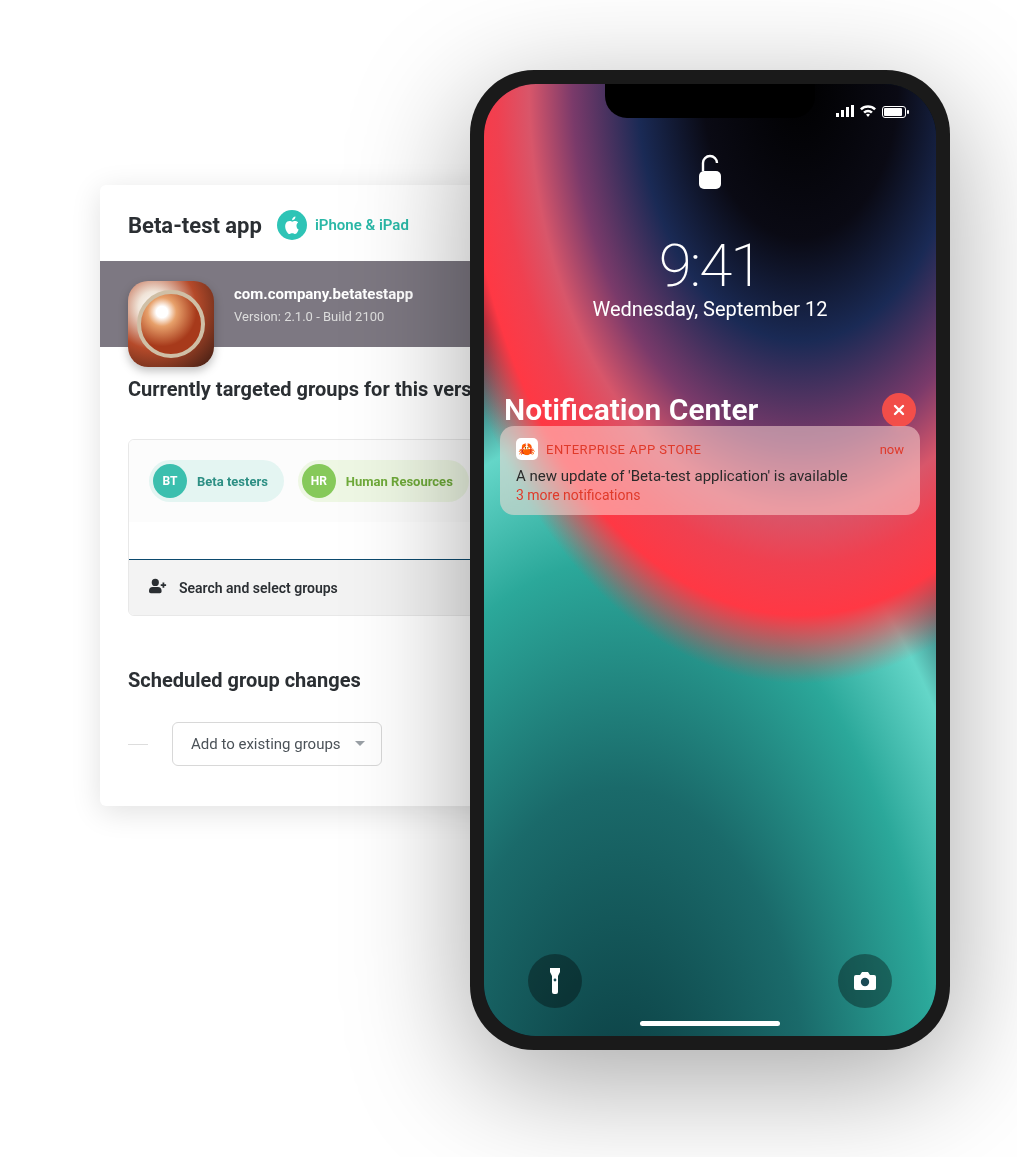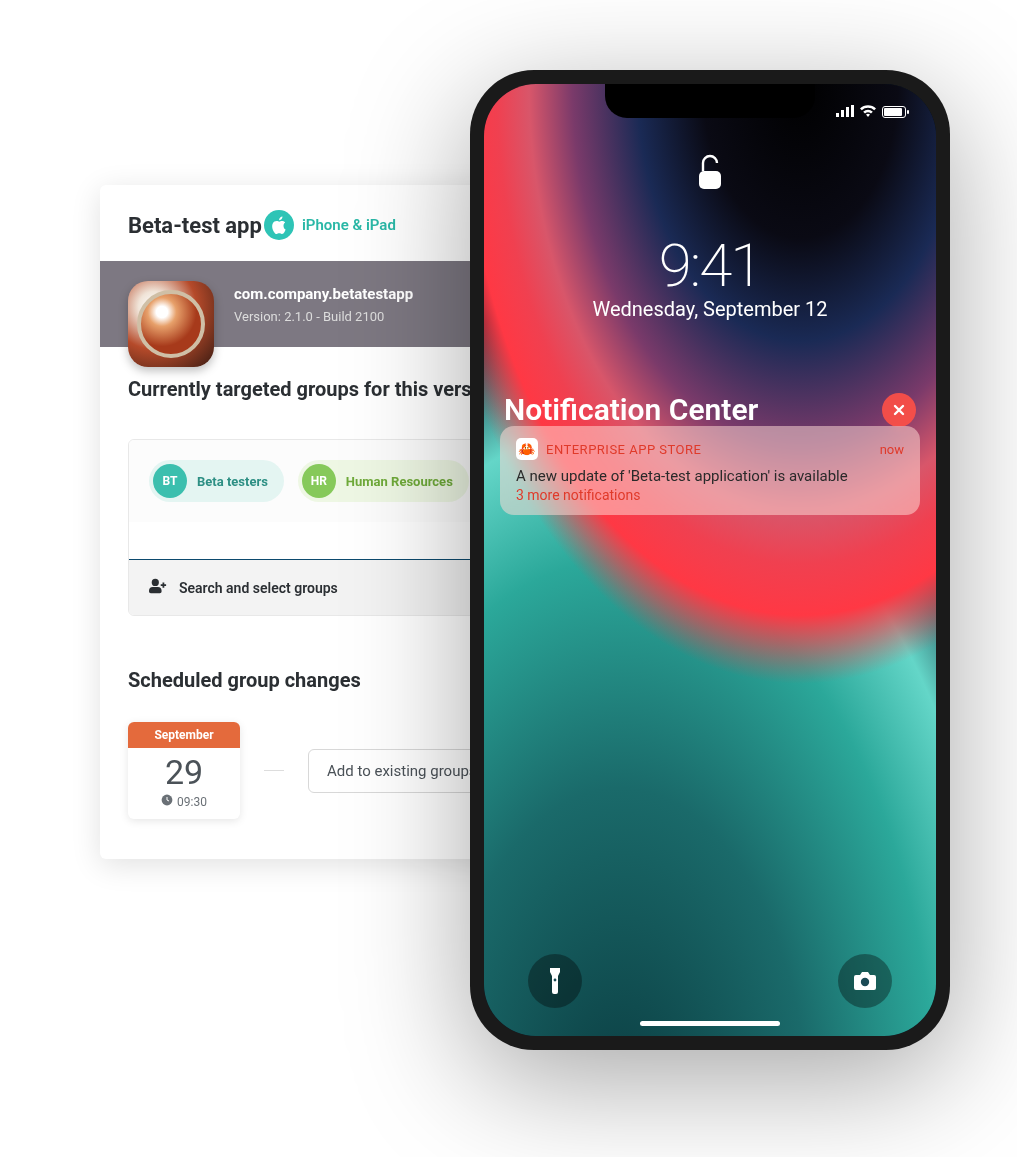--- a/index.html
+++ b/index.html
@@ -21,21 +21,21 @@
     background: #fff;
     border-radius: 6px;
     box-shadow: 0 6px 30px rgba(0,0,0,0.12);
     padding-bottom: 40px;
     overflow: hidden;
   }
   .dash-header {
     display: flex;
     align-items: center;
     padding: 24px 28px 20px;
-    gap: 2px;
+    gap: 15px;
     flex-wrap: nowrap;
   }
   .dash-title {
     font-size: 22px;
     font-weight: 700;
     color: #2b2f33;
   }
   .platform-badge {
     display: inline-flex;
     align-items: center;
@@ -418,33 +418,20 @@
       </span>
       <span>Search and select groups</span>
     </div>
   </div>
 
   <div class="section" style="padding-top:52px">
     <h2>Scheduled group changes</h2>
   </div>
 
   <div class="schedule">
-    <div class="date-card">
-      <div class="month">September</div>
-      <div class="day">29</div>
-      <div class="time">
-        <span>
-          <svg width="12" height="12" viewBox="0 0 12 12">
-              <circle cx="6" cy="6" r="5.4" fill="#6a7076"></circle>
-              <path stroke="#fff" stroke-width="1" fill="none" d="M6 3v3l2 1"></path>
-            </svg>
-        </span>
-        <span>09:30</span>
-      </div>
-    </div>
     <div class="hline"></div>
     <div class="dropdown">
       <span>Add to existing groups</span>
     </div>
   </div>
 
 </div>
 
 <div class="phone-wrap">
   <div class="phone">

